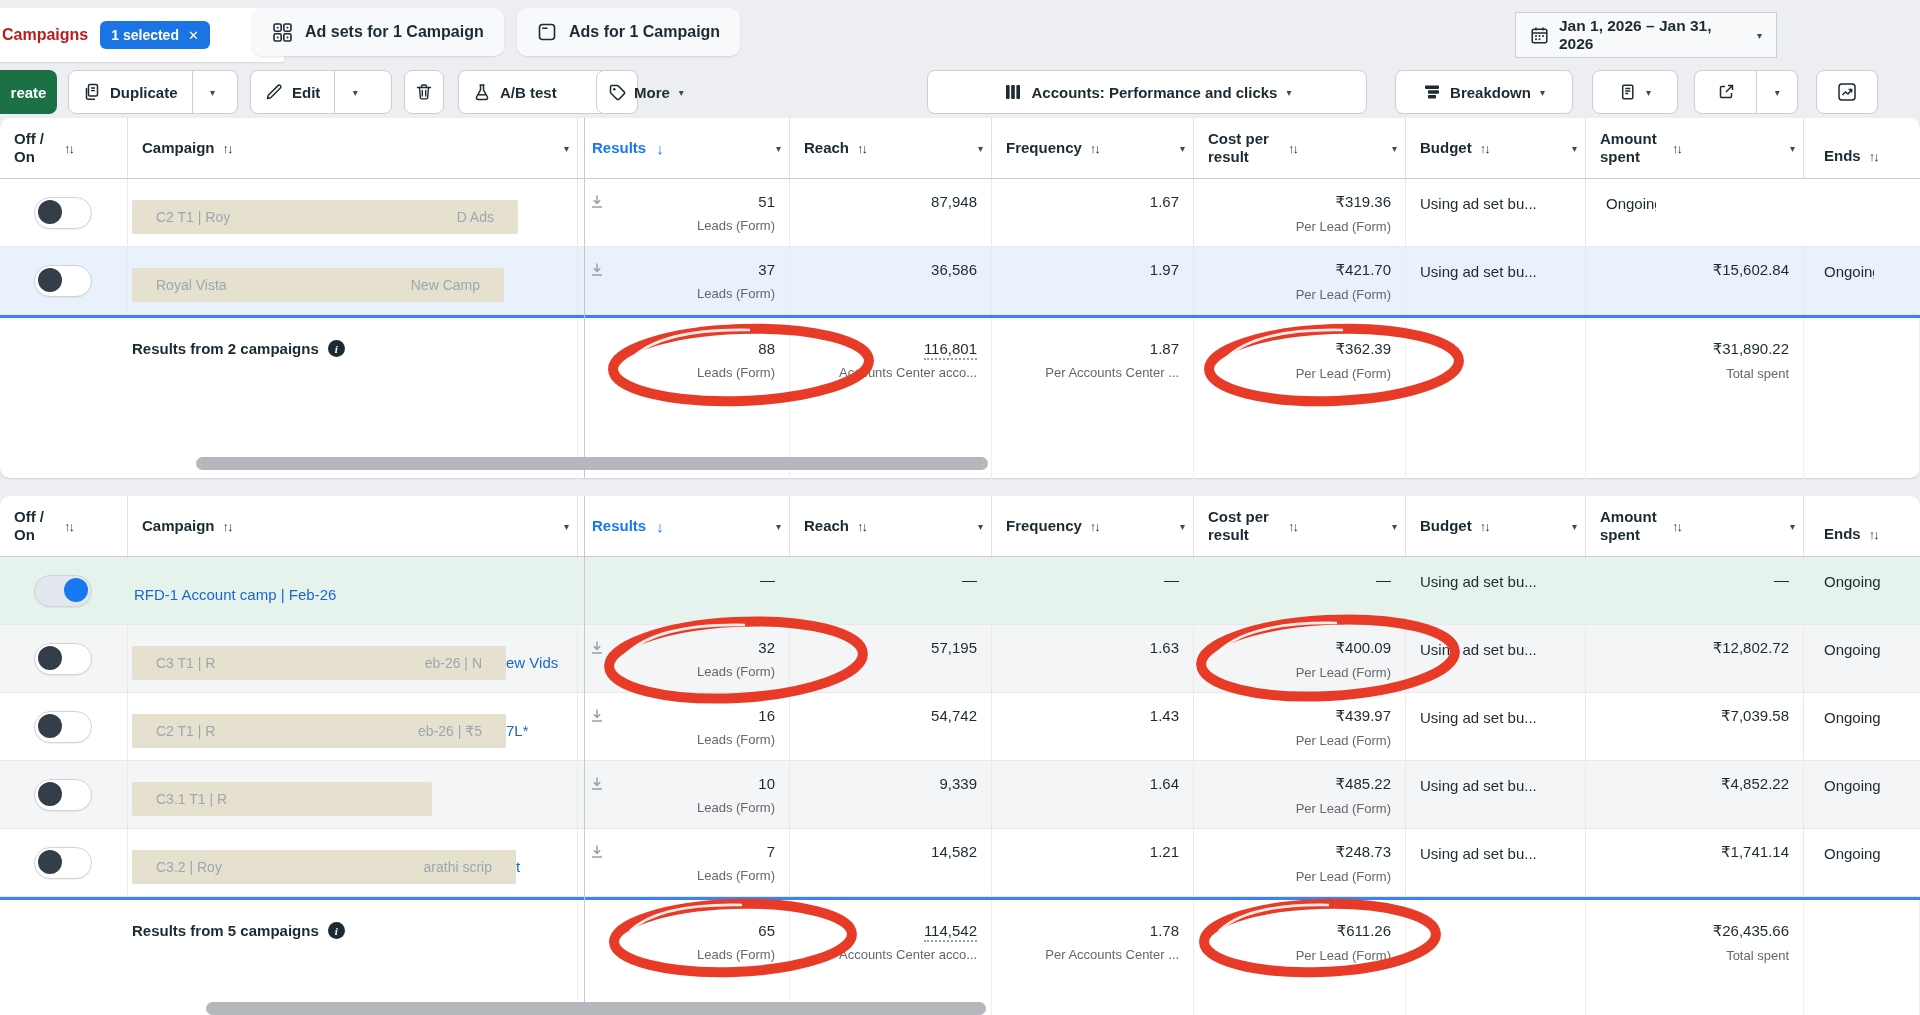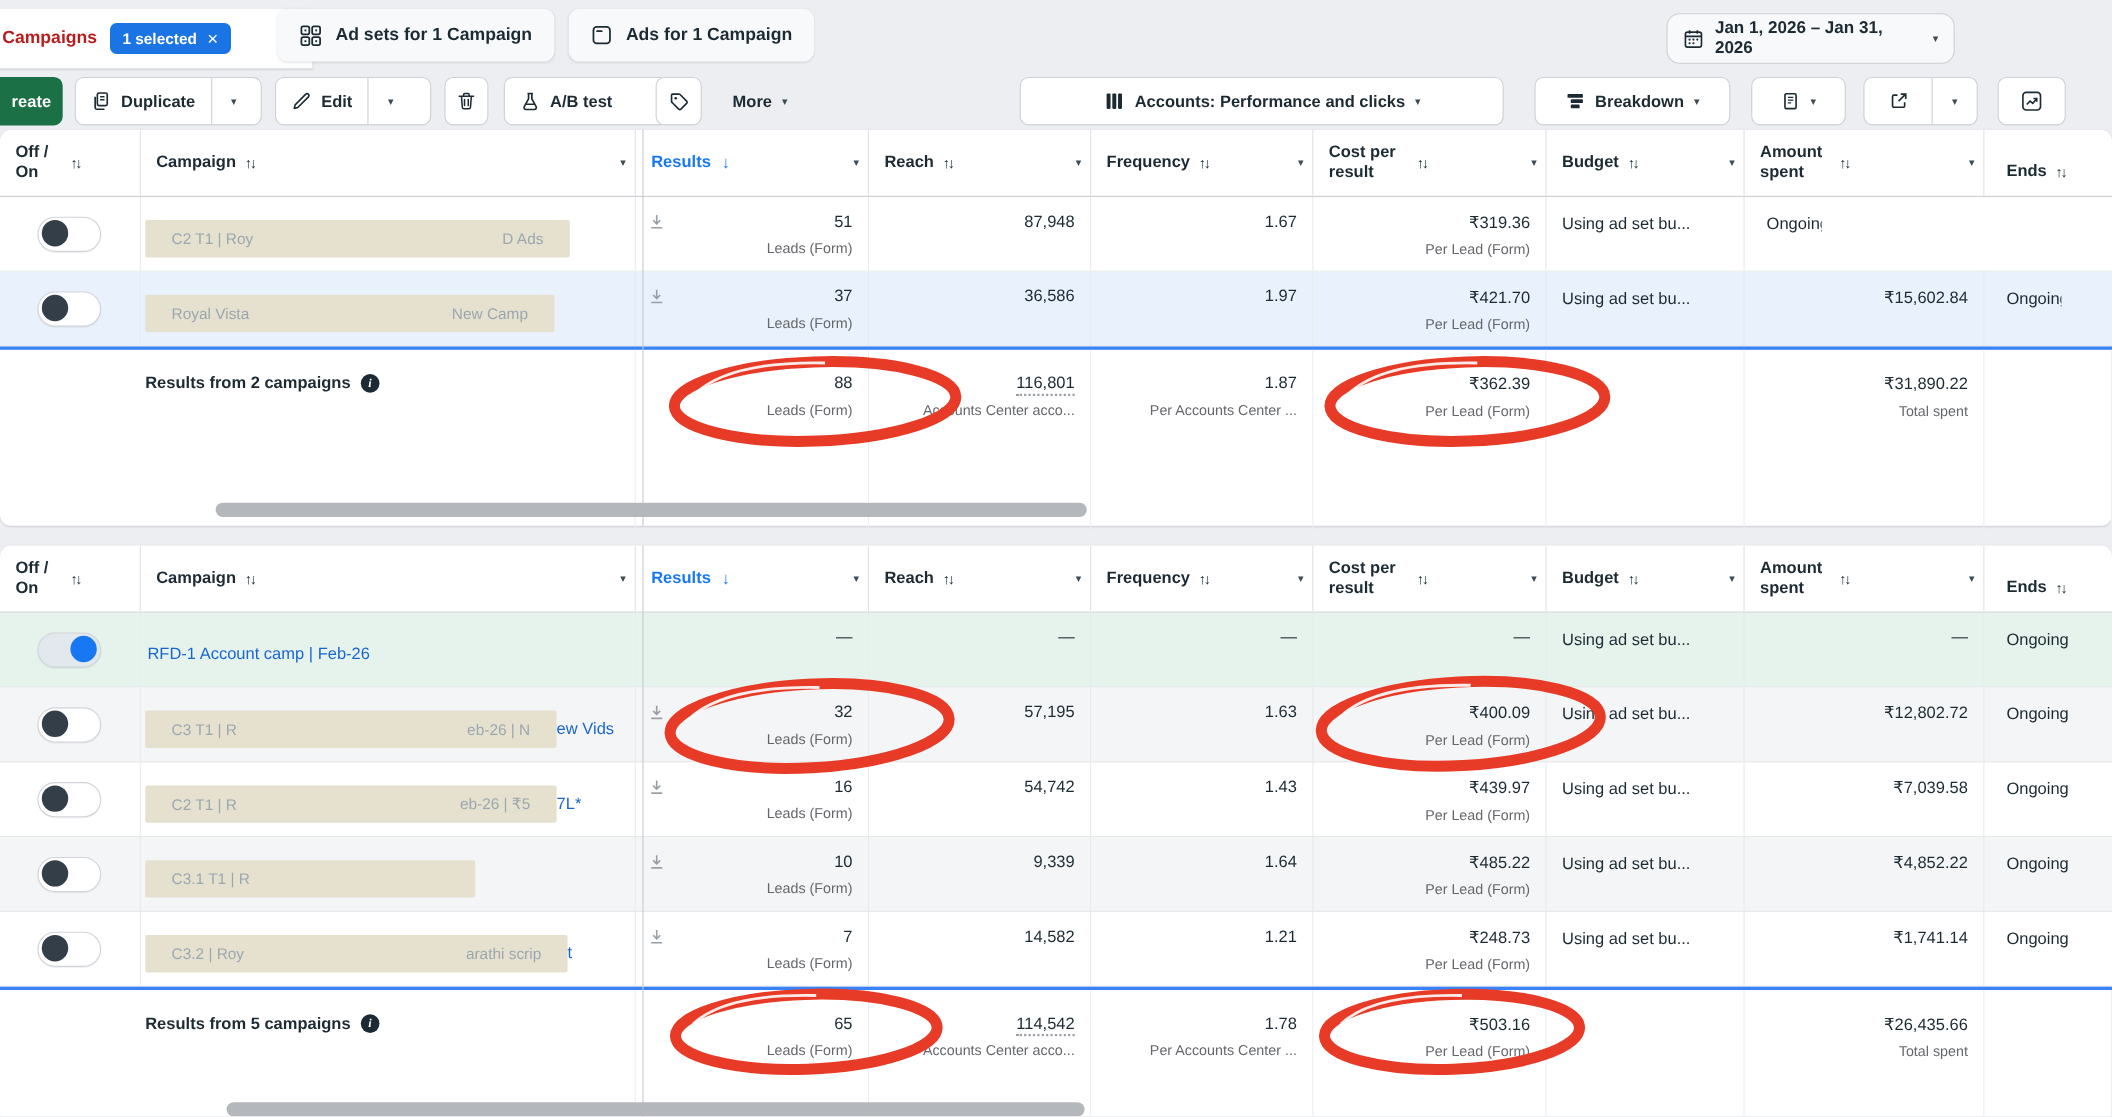--- a/index.html
+++ b/index.html
@@ -12,21 +12,21 @@
        font-size:16px;font-weight:700;color:#1c2b33;}
   .tab.active{background:#fff;border-radius:10px 10px 0 0;height:54px;}
   .tab1{left:-18px;width:262px;}
   .tab1 .tab-label{color:#b91c1c;}
   .tab2{left:252px;}
   .tab3{left:517px;}
   .badge{display:flex;align-items:center;gap:9px;background:#1b74e4;color:#fff;font-size:14px;
          font-weight:700;padding:7px 11px;border-radius:6px;line-height:1;}
   .badge .x{font-size:13px;cursor:pointer;}
   .datebtn{position:absolute;left:1515px;top:12px;width:262px;height:46px;background:#f8f9fa;
-           border:1px solid #ccd0d4;border-radius:12px;display:flex;align-items:center;gap:10px;
+           border:1px solid #ccd0d4;border-radius:0;display:flex;align-items:center;gap:10px;
            padding:0 14px;font-size:15.5px;font-weight:700;box-sizing:border-box;}
   .datebtn .caret{margin-left:auto;}
 
   
   .btn{position:absolute;top:70px;height:44px;background:#fff;border:1px solid #ccd0d4;
        border-radius:8px;display:flex;align-items:center;font-size:15px;font-weight:700;
        color:#1c2b33;box-sizing:border-box;}
   .btn .part{display:flex;align-items:center;gap:9px;padding:0 14px;height:100%;}
   .btn .sep{width:1px;align-self:stretch;background:#ccd0d4;}
   .btn .caretbox{width:40px;display:flex;align-items:center;justify-content:center;height:100%;}
@@ -209,21 +209,21 @@
 
   <div class="btn" style="left:596px;width:42px;justify-content:center;">
     <span class="icon">
       <svg width="19" height="19" viewBox="0 0 19 19">
         <path d="M2.5 9.2V3.5a1 1 0 011-1h5.7a1.5 1.5 0 011 .4l6 6a1.4 1.4 0 010 2L11 16.2a1.4 1.4 0 01-2 0l-6-6a1.5 1.5 0 01-.5-1z" fill="none" stroke="#1c2b33" stroke-width="1.5"></path>
         <circle cx="6.3" cy="6.3" r="1.2" fill="#1c2b33"></circle>
       </svg>
     </span>
   </div>
 
-  <div class="btn flat" style="left:652px;width:92px;">
+  <div class="btn flat" style="left:620px;width:92px;">
     <div class="part">
       <span>More</span>
       <span class="caret">▾</span>
     </div>
   </div>
 
   <div class="btn" style="left:927px;width:440px;justify-content:center;">
     <div class="part">
       <span class="icon">
         <svg width="20" height="18" viewBox="0 0 20 18">
@@ -688,21 +688,21 @@
       </div>
       <div class="td num">
         <div class="v"><span class="dotted">114,542</span></div>
         <div class="s">Accounts Center acco...</div>
       </div>
       <div class="td num">
         <div class="v">1.78</div>
         <div class="s">Per Accounts Center ...</div>
       </div>
       <div class="td num">
-        <div class="v">₹503.16</div>
+        <div class="v">₹611.26</div>
         <div class="s">Per Lead (Form)</div>
       </div>
       <div class="td"></div>
       <div class="td num">
         <div class="v">₹26,435.66</div>
         <div class="s">Total spent</div>
       </div>
       <div class="td"></div>
     </div>
 

